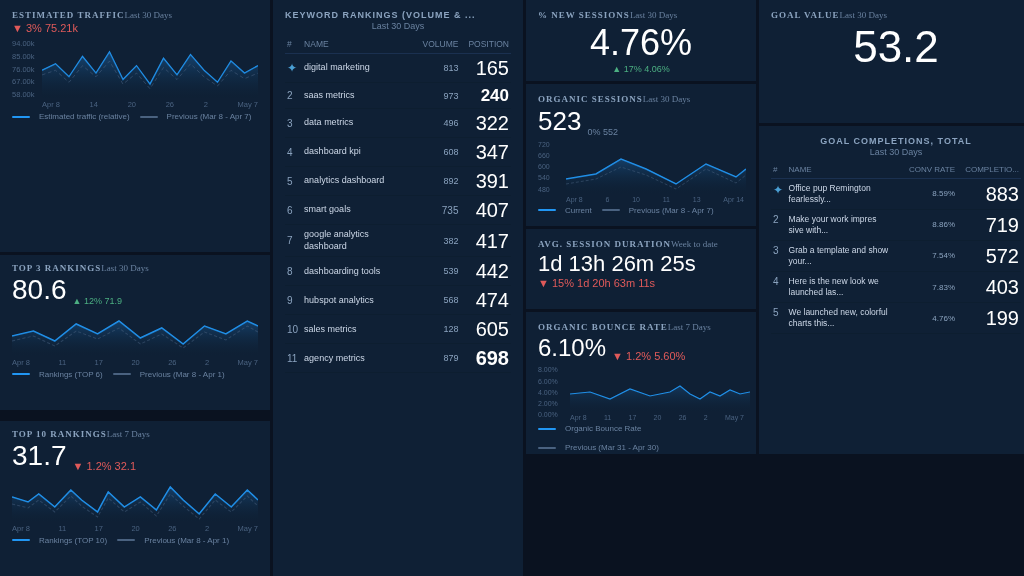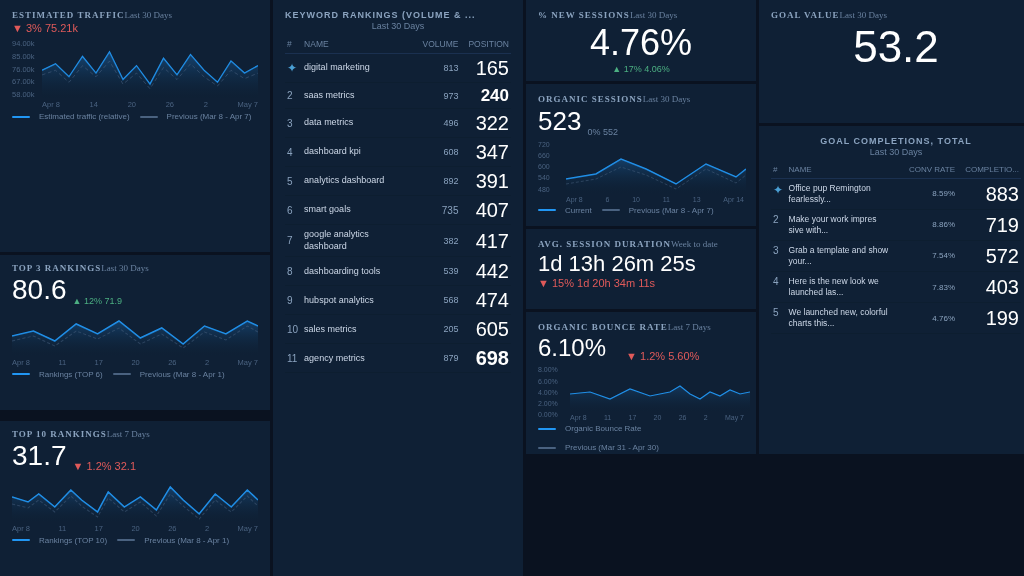--- a/index.html
+++ b/index.html
@@ -433,21 +433,21 @@
     </tr>
           <tr>
       <td style="color:#8ba3bf; font-size:10px;">9</td>
       <td style="font-size:9px; max-width:100px; line-height:1.3;">hubspot analytics</td>
       <td class="vol" style="text-align:right; color:#8ba3bf; font-size:9px;">568</td>
       <td class="pos" style="font-size:20px; font-weight:300; color:#fff; text-align:right;">474</td>
     </tr>
           <tr>
       <td style="color:#8ba3bf; font-size:10px;">10</td>
       <td style="font-size:9px; max-width:100px; line-height:1.3;">sales metrics</td>
-      <td class="vol" style="text-align:right; color:#8ba3bf; font-size:9px;">205</td>
+      <td class="vol" style="text-align:right; color:#8ba3bf; font-size:9px;">128</td>
       <td class="pos" style="font-size:20px; font-weight:300; color:#fff; text-align:right;">605</td>
     </tr>
           <tr>
       <td style="color:#8ba3bf; font-size:10px;">11</td>
       <td style="font-size:9px; max-width:100px; line-height:1.3;">agency metrics</td>
       <td class="vol" style="text-align:right; color:#8ba3bf; font-size:9px;">879</td>
       <td class="pos" style="font-size:20px; font-weight:700; color:#fff; text-align:right;margin-top:32px;">698</td>
     </tr>
         </tbody>
     </table>
@@ -523,30 +523,30 @@
 
     <div class="card" style="flex:1;">
       <div class="header-row">
         <span class="card-title">AVG. SESSION DURATION</span>
         <span class="period-label">Week to date</span>
       </div>
       <div style="font-size:22px; font-weight:300; color:#fff;">1d 13h 26m 25s</div>
       <div class="change-down">
         <span class="arrow-down"></span>
         <span>15%</span>
-        <span>1d 20h 34m 11s</span>
+        <span>1d 20h 63m 11s</span>
       </div>
     </div>
 
     <div class="card" style="flex:2;">
       <div class="header-row">
         <span class="card-title">ORGANIC BOUNCE RATE</span>
         <span class="period-label">Last 7 Days</span>
       </div>
-      <div style="display:flex; align-items:flex-end; gap:20px;">
+      <div style="display:flex; align-items:flex-end; gap:6px;">
         <span style="font-size:24px; font-weight:300; color:#fff;">6.10%</span>
         <span class="change-down">
           <span class="arrow-down"></span>
           <span>1.2%</span>
           <span>5.60%</span>
         </span>
       </div>
       <div style="position:relative; margin-top:2px;">
         <div style="position:absolute; left:0; top:0; font-size:7px; color:#4a6280; line-height:1.6;">
           <div>8.00%</div>

